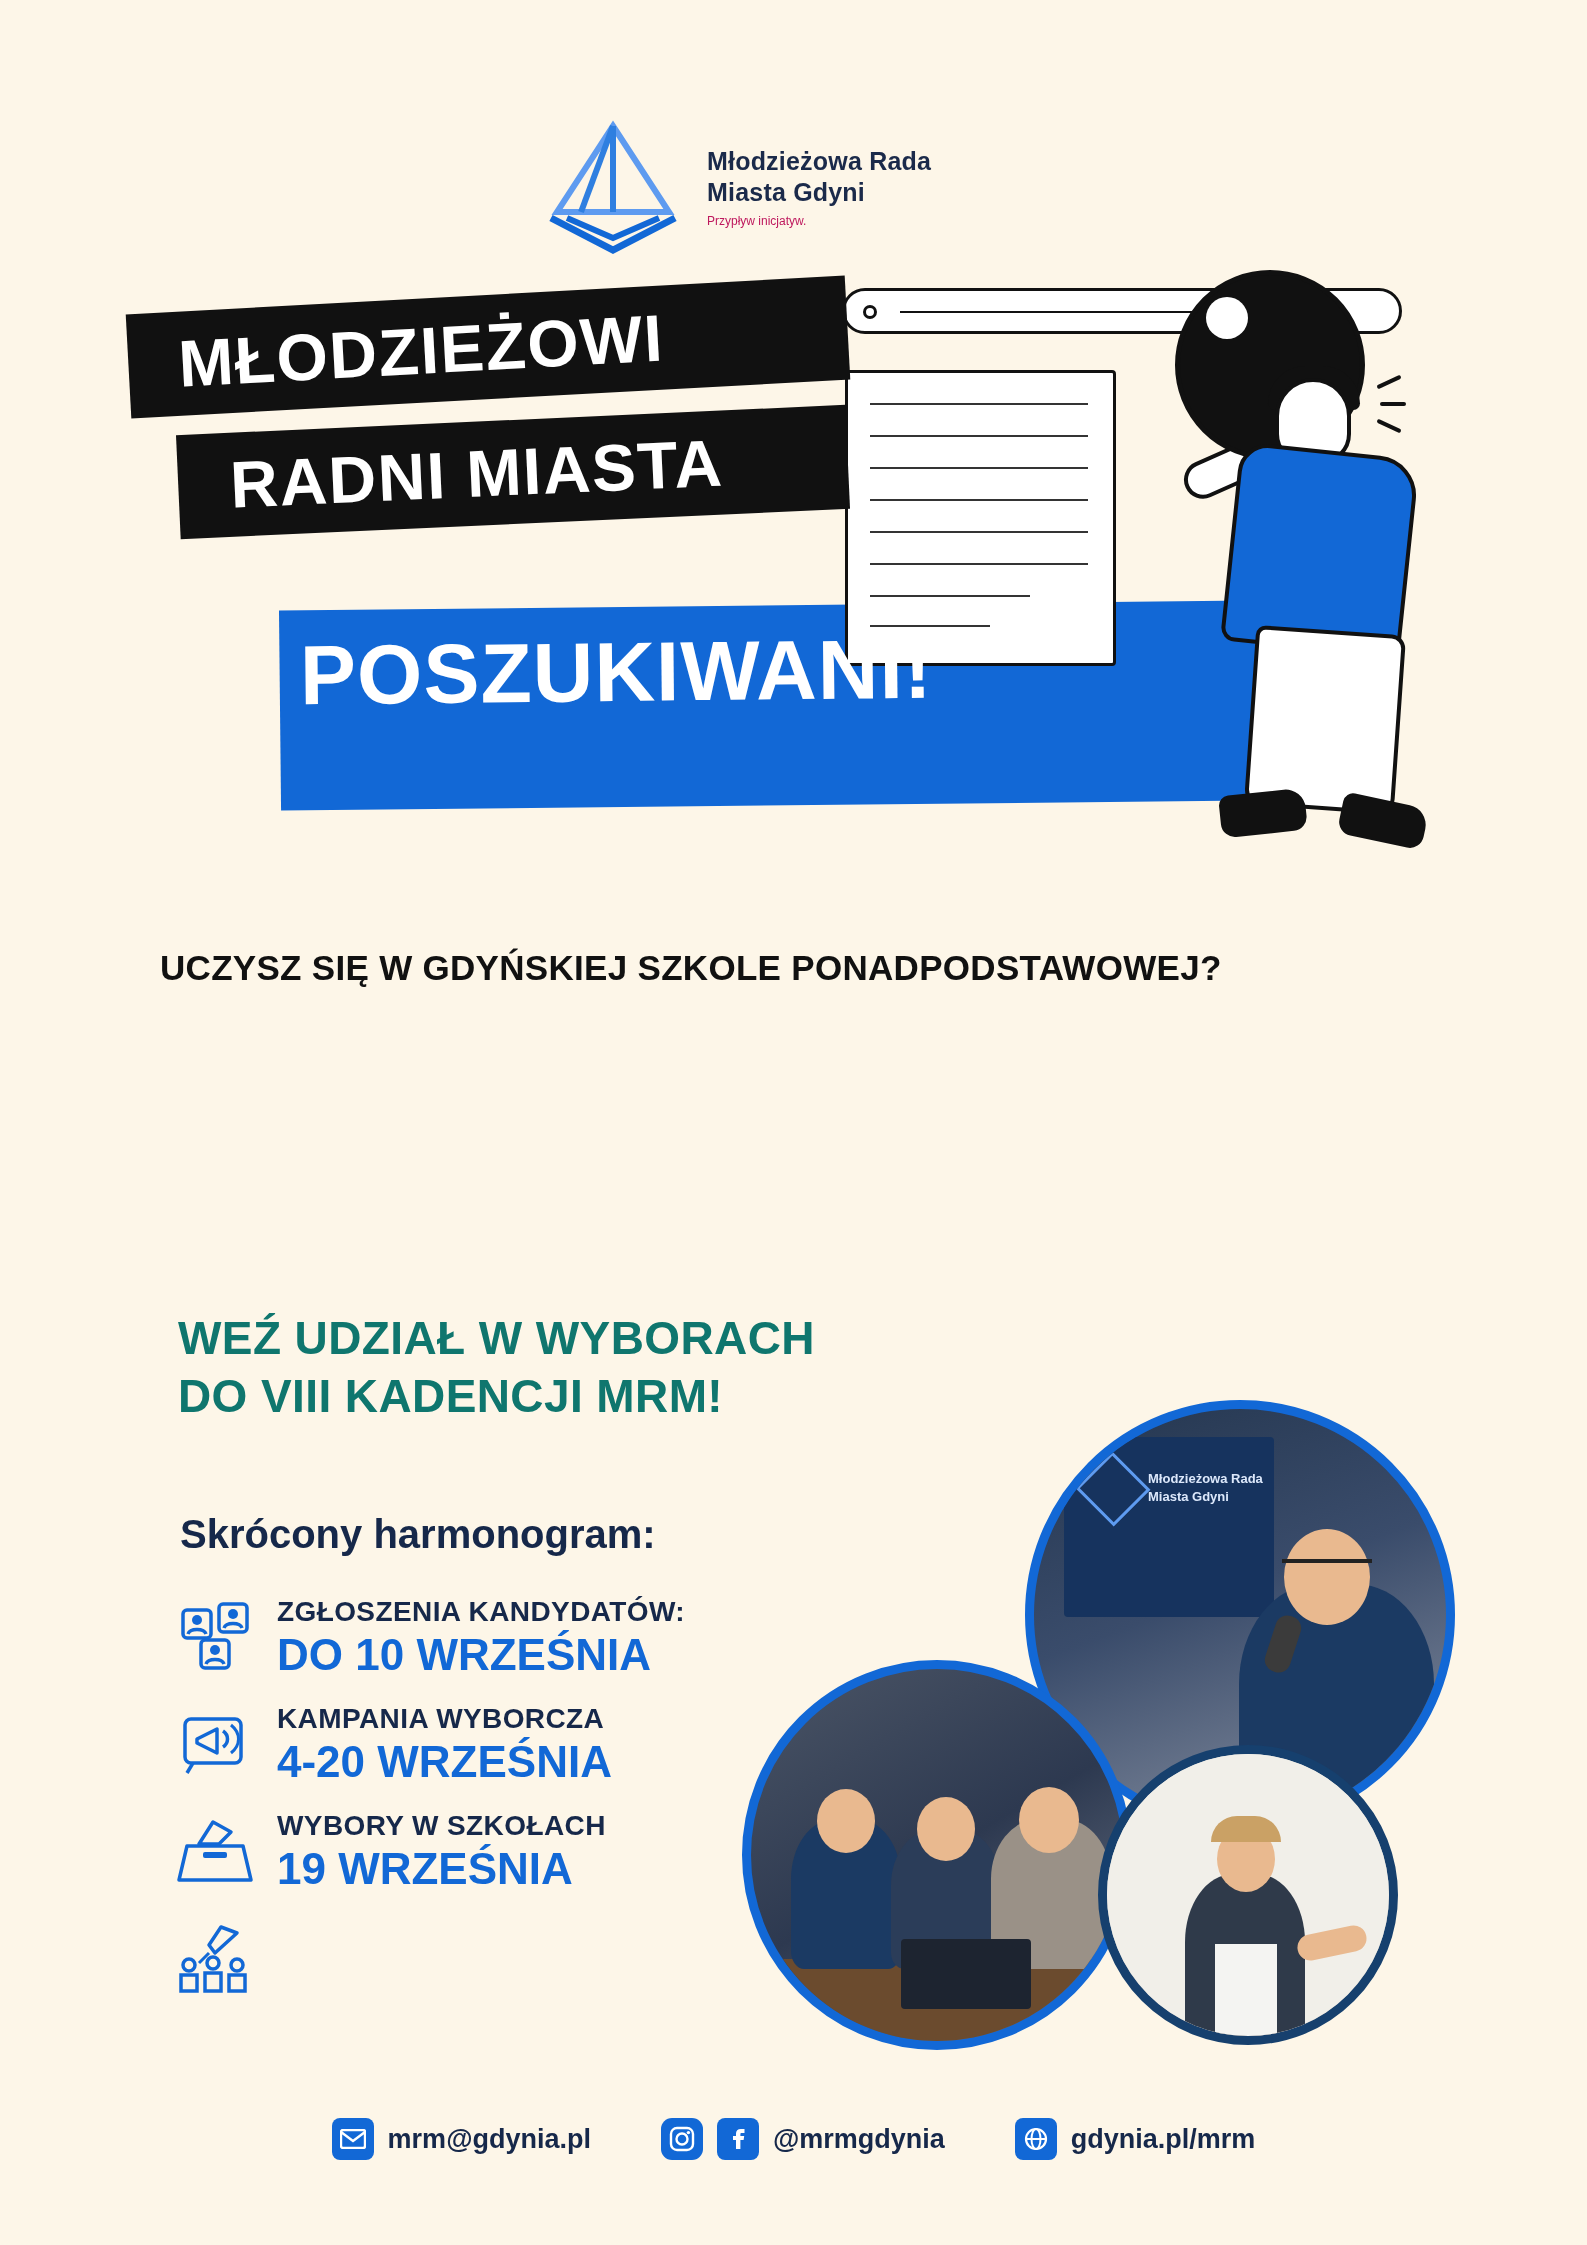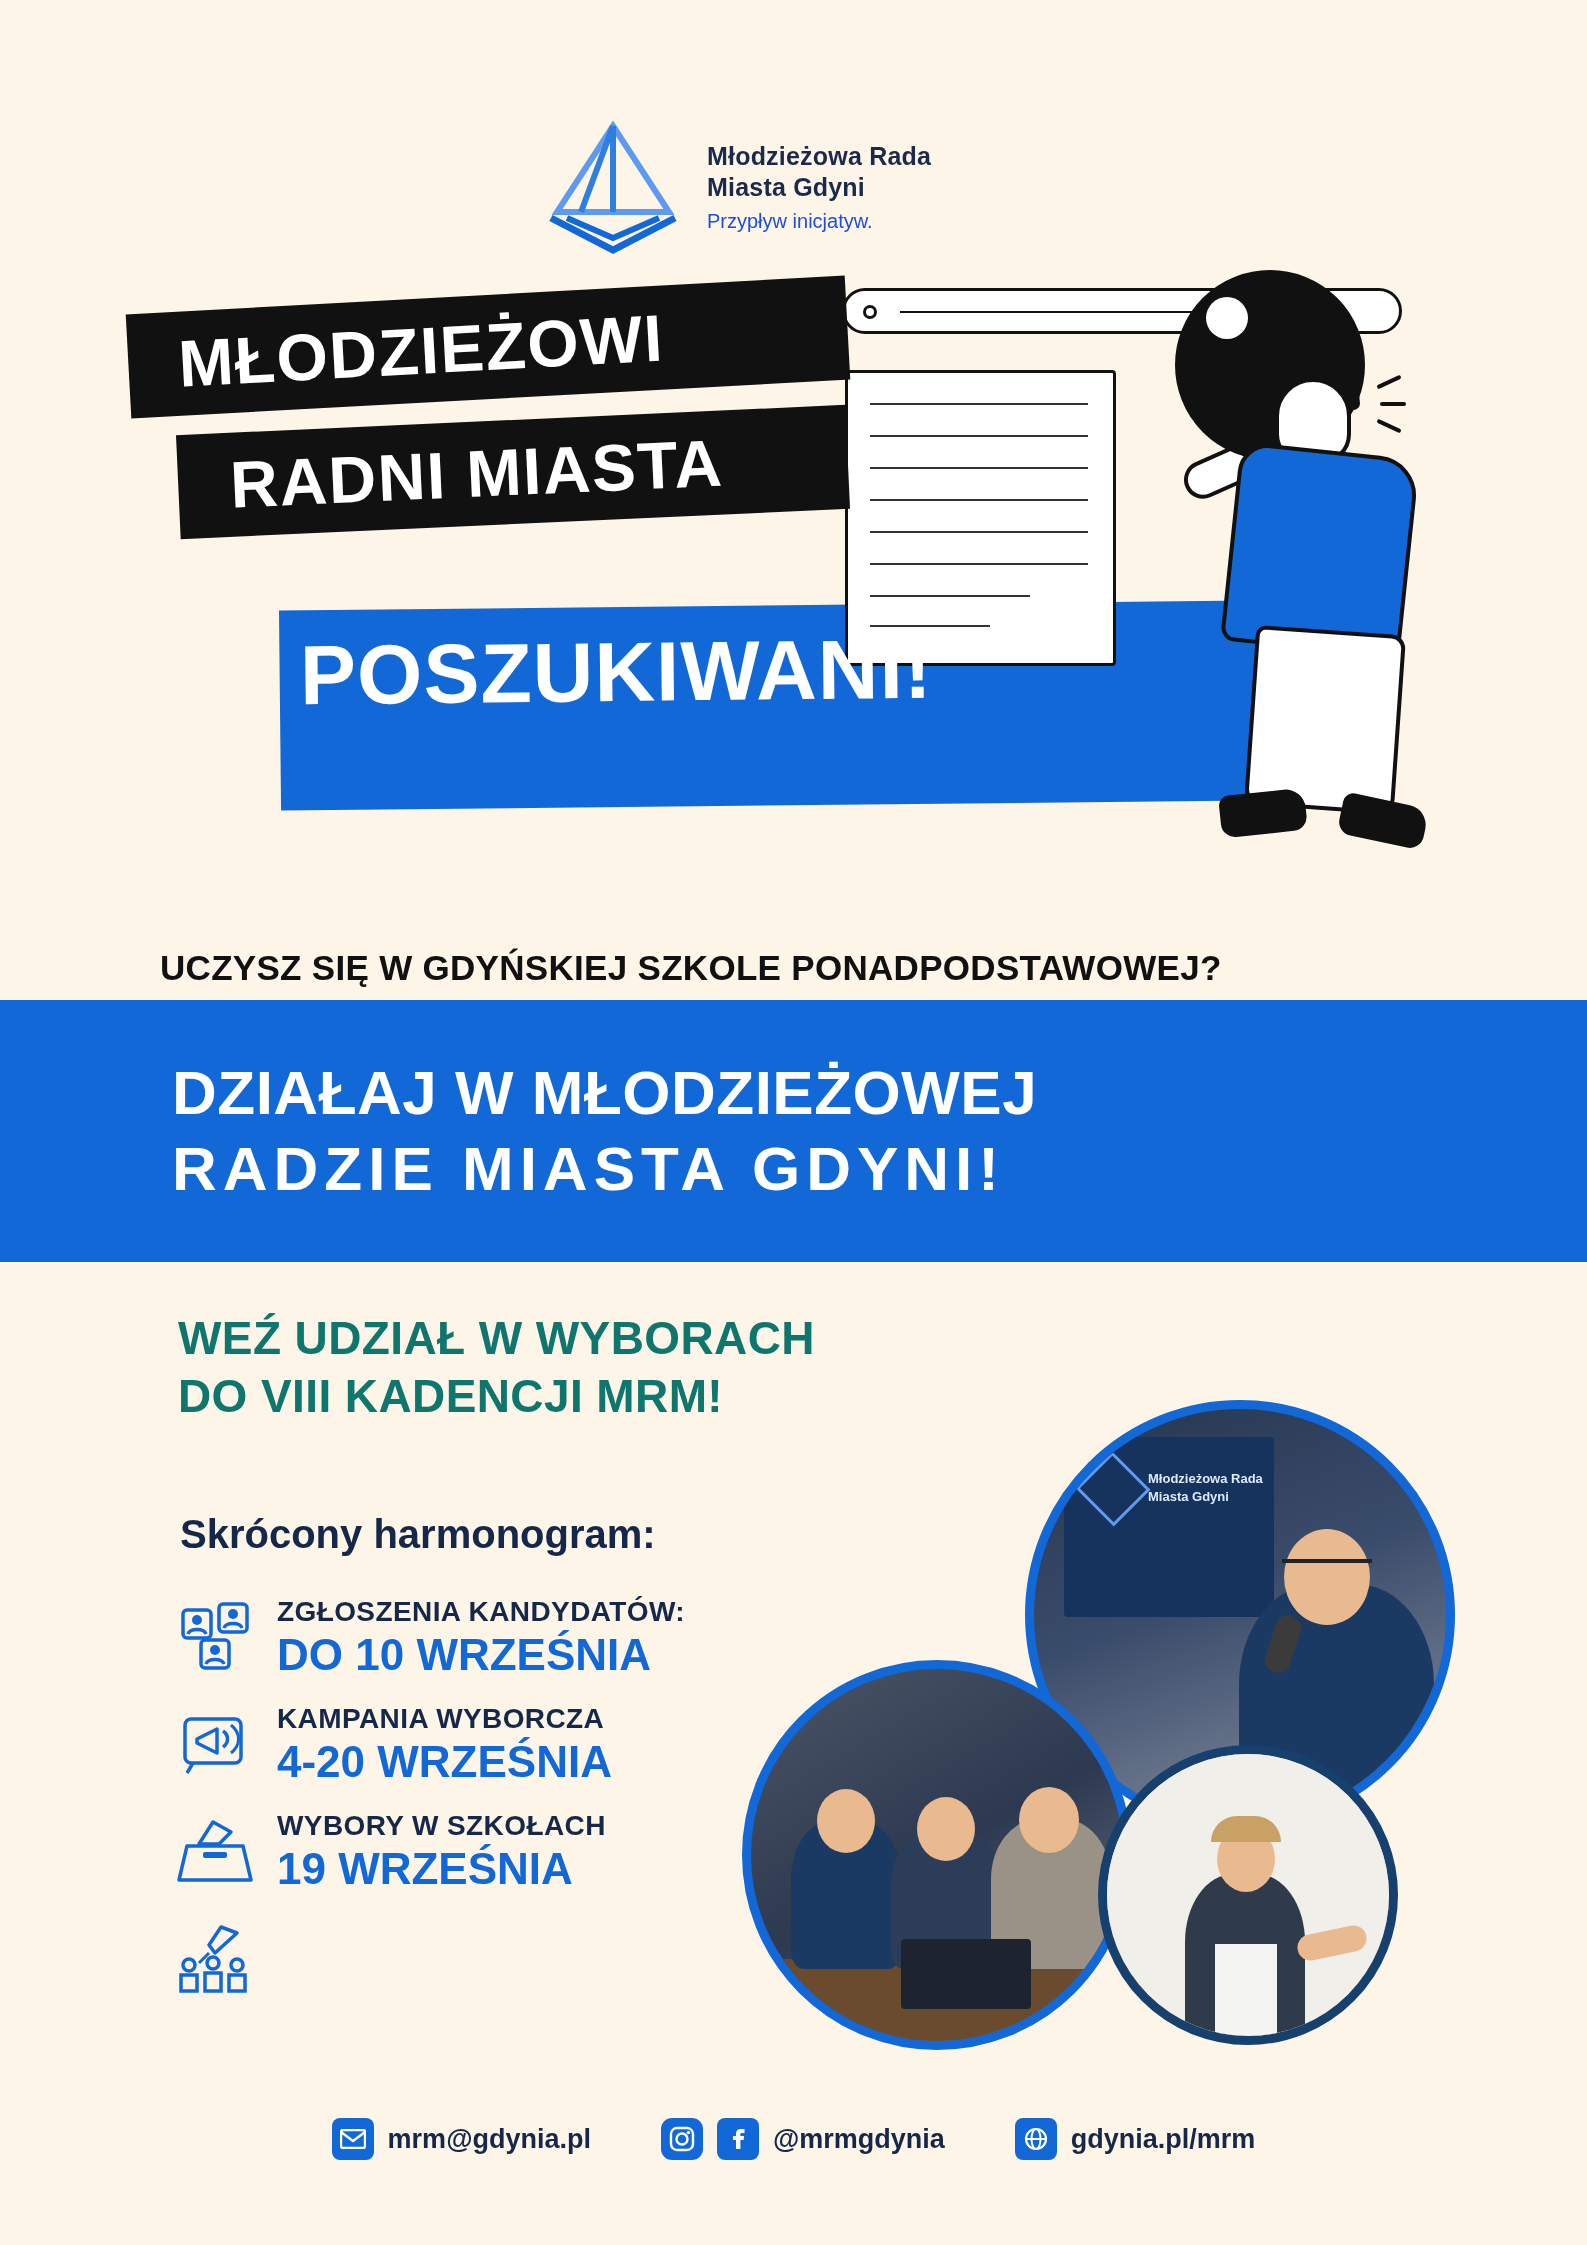--- a/index.html
+++ b/index.html
@@ -40,22 +40,22 @@
     justify-content: center;
     line-height: 1.22;
   }
   .logo-text .l1, .logo-text .l2 {
     font-size: 25px;
     font-weight: bold;
     color: #1b2a4a;
     letter-spacing: 0.2px;
   }
   .logo-text .l3 {
-    font-size: 20px;
-    color: #1d4ed8;
+    font-size: 12px;
+    color: #be185d;
     margin-top: 7px;
   }
 
   
   .hero {
     position: absolute;
     top: 270px;
     left: 0;
     width: 1587px;
     height: 600px;
@@ -516,24 +516,20 @@
       <div class="spark" style="left:556px;top:154px;transform:rotate(25deg)"></div>
     </div>
 
     <div class="band band1">MŁODZIEŻOWI</div>
     <div class="band band2">RADNI MIASTA</div>
     <div class="band3">POSZUKIWANI!</div>
   </div>
 
   <div class="question">UCZYSZ SIĘ W GDYŃSKIEJ SZKOLE PONADPODSTAWOWEJ?</div>
 
-  <div class="blue-band">
-    <div class="bl1">DZIAŁAJ W MŁODZIEŻOWEJ</div>
-    <div class="bl2">RADZIE MIASTA GDYNI!</div>
-  </div>
 
   <div class="cta">
     <div>WEŹ UDZIAŁ W WYBORACH</div>
     <div>DO VIII KADENCJI MRM!</div>
   </div>
 
   <div class="sched-title">Skrócony harmonogram:</div>
 
   <div class="sched-list">
 

